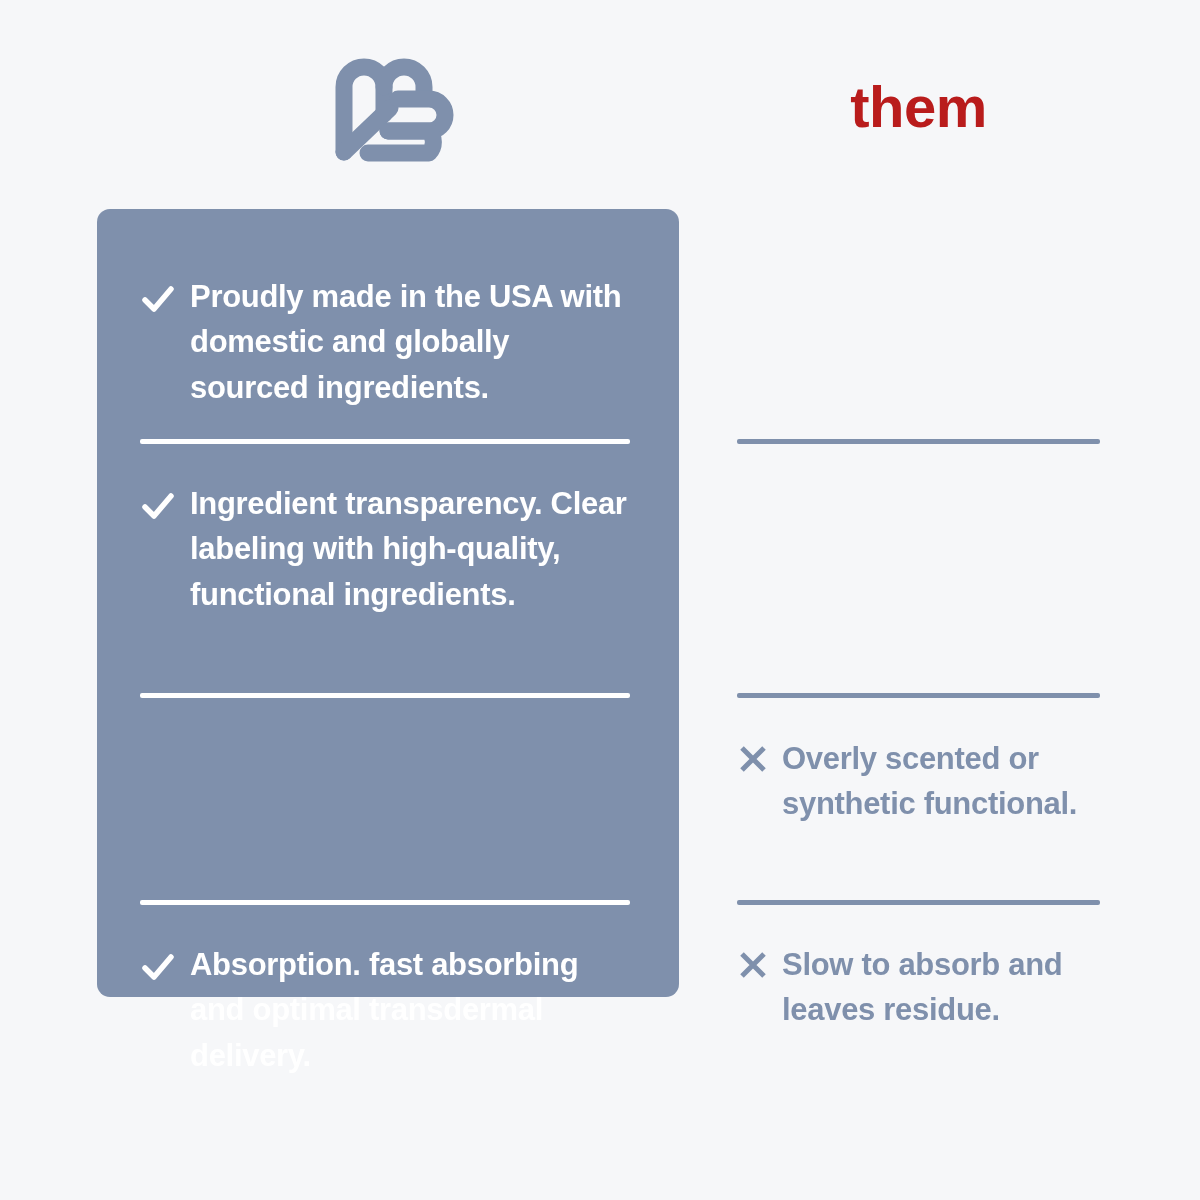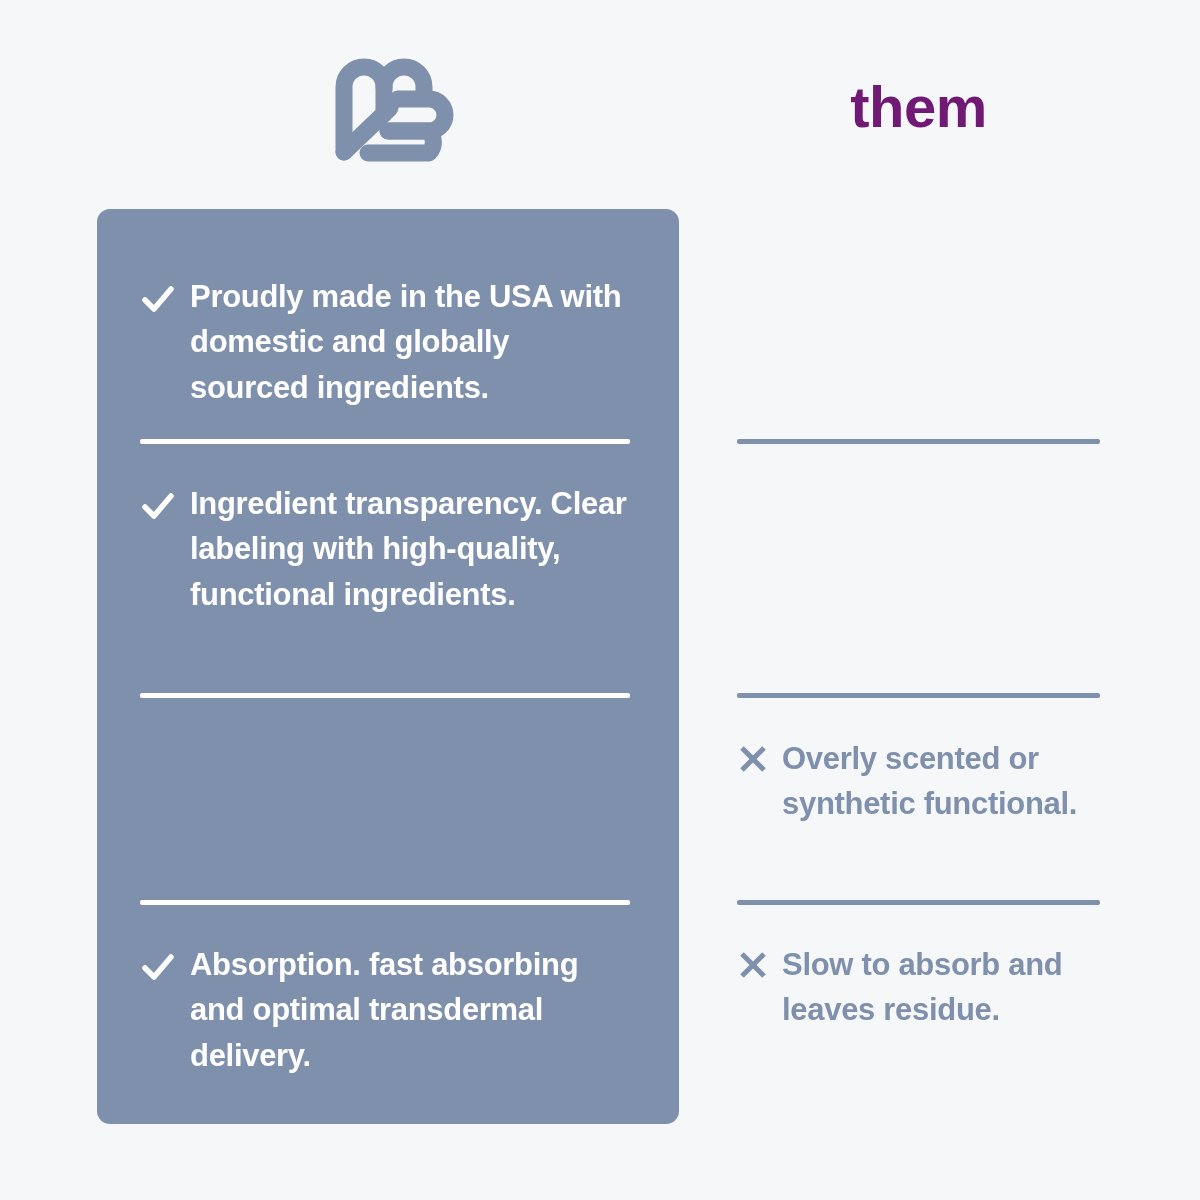--- a/index.html
+++ b/index.html
@@ -30,31 +30,31 @@
   }
   .them-label {
     position: absolute;
     left: 737px;
     top: 78px;
     width: 363px;
     text-align: center;
     font-size: 58px;
     font-weight: 700;
     letter-spacing: -0.5px;
-    color: #701a75;
+    color: #b91c1c;
     line-height: 1;
   }
 
   
   .us-card {
     position: absolute;
     left: 97px;
     top: 209px;
     width: 582px;
-    height: 915px;
+    height: 788px;
     background: #7f90ac;
     border-radius: 13px;
     box-sizing: border-box;
   }
 
   .us-list {
     position: absolute;
     left: 43px;
     top: 0;
     width: 496px;

